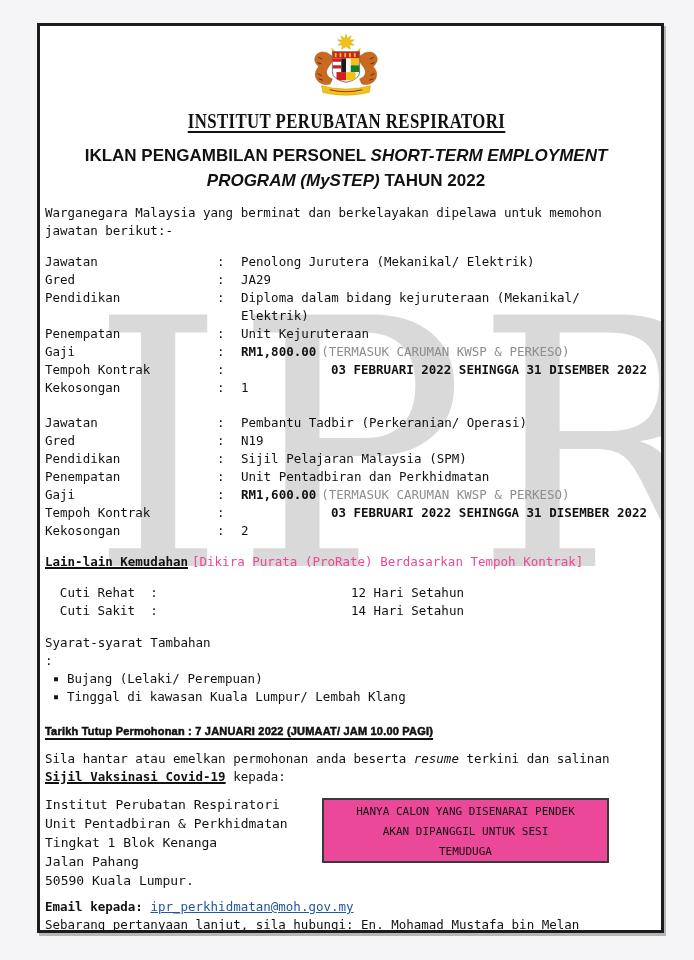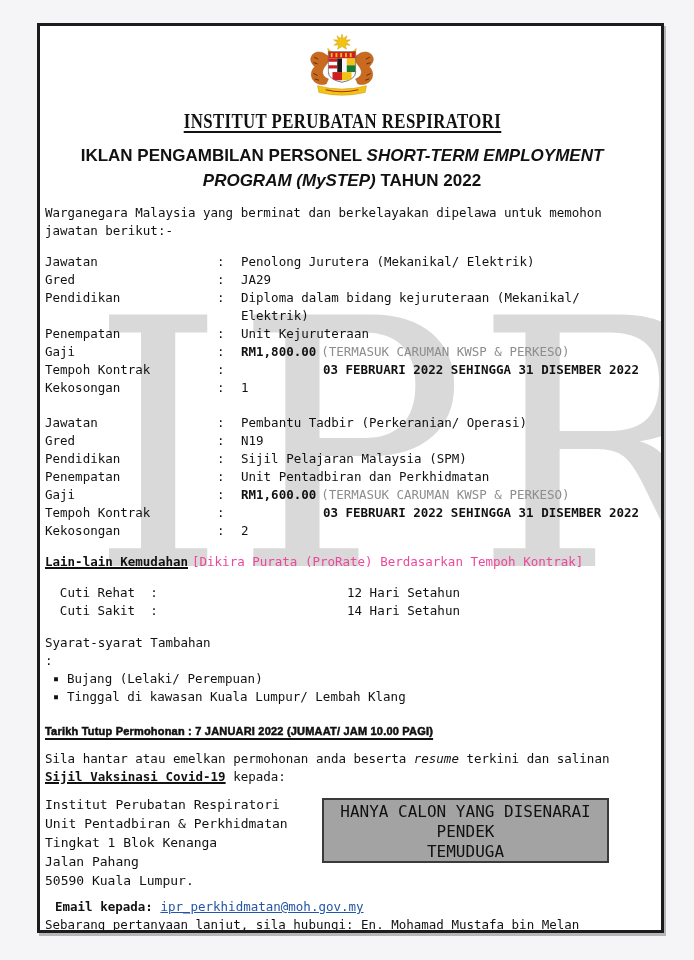--- a/index.html
+++ b/index.html
@@ -17,21 +17,21 @@
     box-shadow:2px 3px 0 rgba(130,130,130,.55);
     overflow:hidden;
   }
   .watermark{
     position:absolute;top:248px;left:50px;z-index:0;
     font-family:"DejaVu Serif", serif;
     font-size:345px;line-height:1;letter-spacing:8px;
     color:var(--watermark,#d9d9d9);
     user-select:none;pointer-events:none;
   }
-  .content{position:relative;z-index:1;padding:8px 22px 0 5px;font-size:12.5px;}
+  .content{position:relative;z-index:1;padding:8px 14px 0 5px;font-size:12.5px;}
   .center{text-align:center;}
   .logo-row{margin-top:0;}
   .org-title{margin-top:4px;}
   .org-title span{
     display:inline-block;
     font-family:"Liberation Serif", serif;font-weight:bold;font-size:21px;
     transform:scaleX(.8);transform-origin:center;
     text-decoration:underline;text-decoration-thickness:2px;text-underline-offset:3px;
     letter-spacing:.5px;white-space:nowrap;
   }
@@ -70,24 +70,24 @@
     text-decoration:underline;text-decoration-thickness:2px;text-underline-offset:3px;
     white-space:nowrap;
   }
   .submit{margin-top:13px;line-height:18px;}
   .submit .it{font-style:italic;}
   .submit .bu{font-weight:bold;text-decoration:underline;text-decoration-thickness:1.5px;}
   .bottom{position:relative;margin-top:9px;}
   .address{font-size:13px;line-height:19px;}
   .notice-box{
     position:absolute;left:277px;top:3px;width:283px;height:59px;
-    border:2px solid #3a3a3a;background:#a3a3a3;
-    text-align:center;font-size:16px;line-height:20px;padding-top:2px;
-  }
-  .email-line{margin-top:8px;line-height:18px;margin-left:10px;}
+    border:2px solid #3a3a3a;background:#ec4899;
+    text-align:center;font-size:11px;line-height:20px;padding-top:2px;
+  }
+  .email-line{margin-top:8px;line-height:18px;}
   .email-line .lab{font-weight:bold;}
   .email-link{color:var(--link,#2456a6);text-decoration:underline;cursor:pointer;}
   .enquiry{line-height:18px;}
   .phone{line-height:18px;margin-left:313px;}
 </style>
 </head>
 <body>
 
 <div class="page">
   <div class="watermark">IPR</div>
@@ -271,20 +271,21 @@
     <div class="bottom">
       <div class="address">
         <div>Institut Perubatan Respiratori</div>
         <div>Unit Pentadbiran &amp; Perkhidmatan</div>
         <div>Tingkat 1 Blok Kenanga</div>
         <div>Jalan Pahang</div>
         <div>50590 Kuala Lumpur.</div>
       </div>
       <div class="notice-box">
         <div>HANYA CALON YANG DISENARAI PENDEK</div>
+        <div>AKAN DIPANGGIL UNTUK SESI</div>
         <div>TEMUDUGA</div>
       </div>
     </div>
 
     <div class="email-line">
       <span class="lab">Email kepada:</span>
       <a class="email-link">ipr_perkhidmatan@moh.gov.my</a>
     </div>
     <div class="enquiry">Sebarang pertanyaan lanjut, sila hubungi: En. Mohamad Mustafa bin Melan</div>
     <div class="phone">03-40232966 ext:228)</div>

